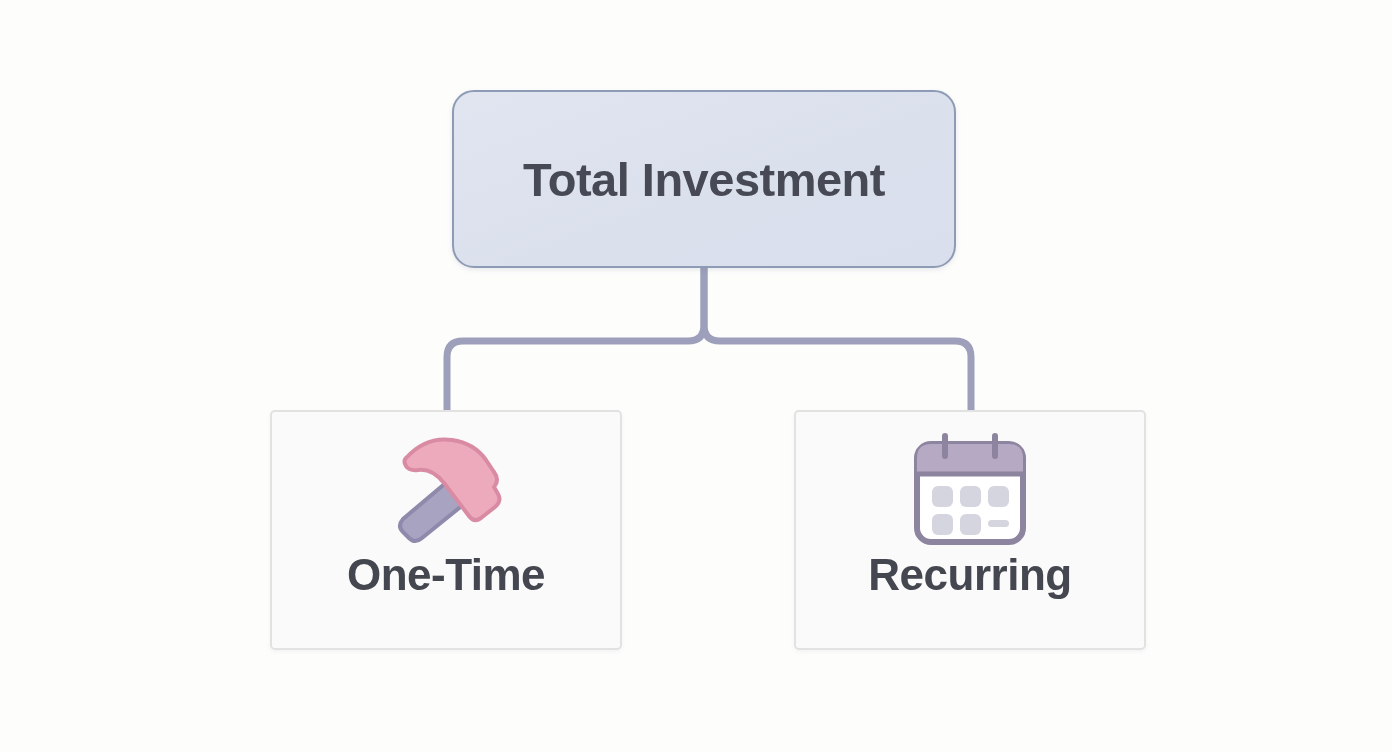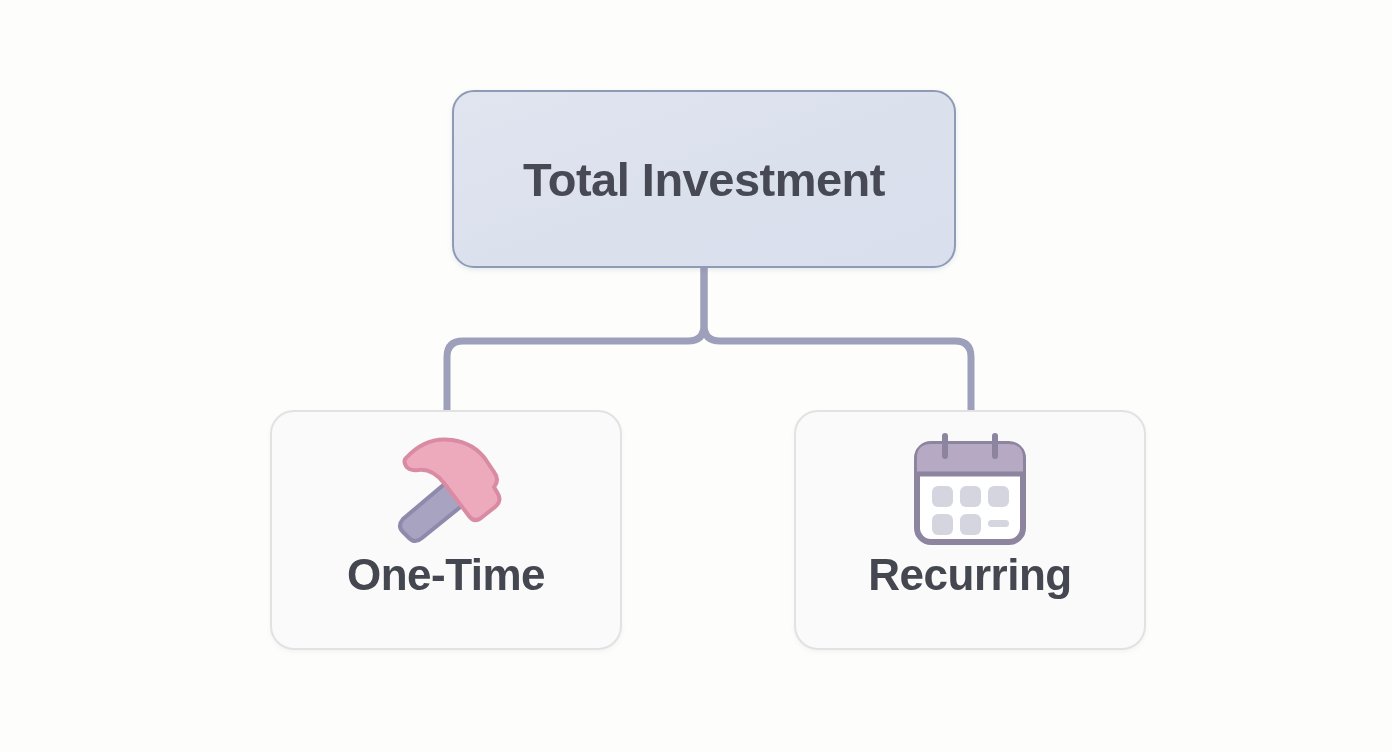--- a/index.html
+++ b/index.html
@@ -53,21 +53,21 @@
 
   
   .child-card {
     position: absolute;
     box-sizing: border-box;
     width: 352px;
     height: 240px;
     top: 410px;
     background: #fafafa;
     border: 2px solid #e2e2e2;
-    border-radius: 24px;
+    border-radius: 5px;
     display: flex;
     flex-direction: column;
     align-items: center;
     justify-content: flex-start;
     box-shadow: 0 2px 4px rgba(120,120,130,0.07);
   }
   .child-card.left  { left: 270px; }
   .child-card.right { left: 794px; text-align: center; }
 
   .card-icon {

